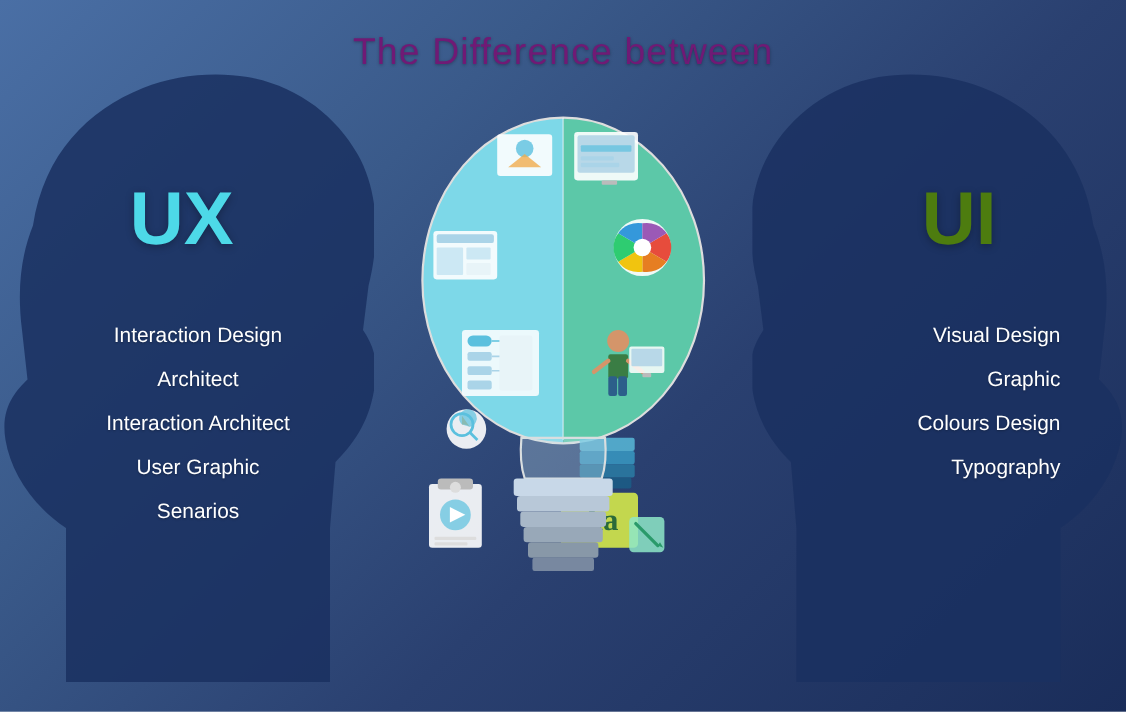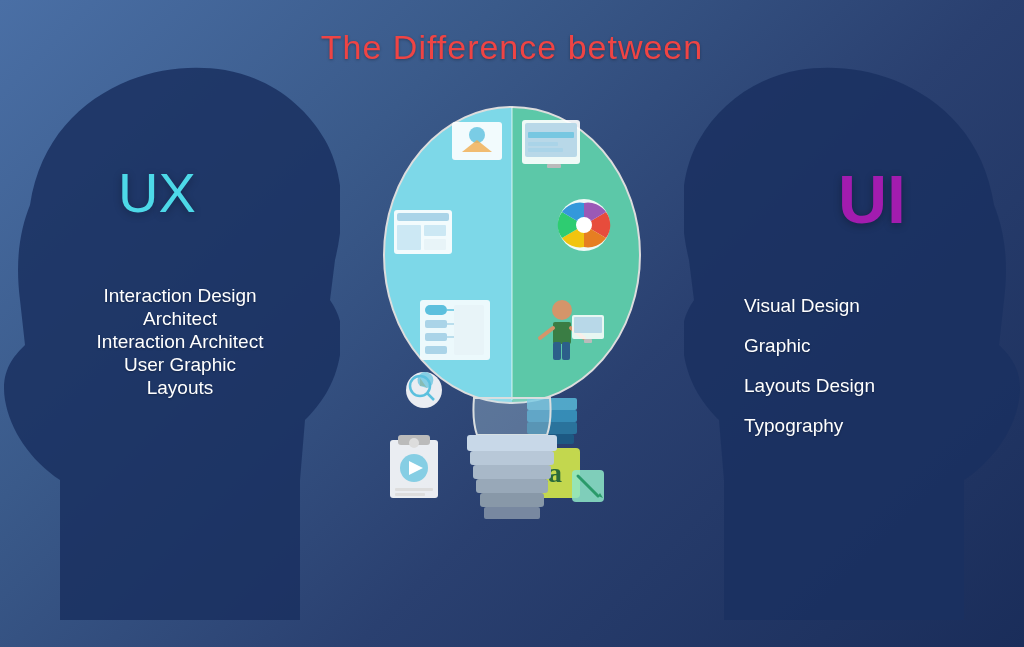--- a/index.html
+++ b/index.html
@@ -15,21 +15,21 @@
       align-items: center;
       justify-content: center;
     }
 
     
     .title {
       position: absolute;
       top: 28px;
       left: 50%;
       transform: translateX(-50%);
-      color: #ef4444;
+      color: #701a75;
       font-size: 34px;
       font-weight: 300;
       white-space: nowrap;
       letter-spacing: 1px;
       text-shadow: 0 1px 3px rgba(0,0,0,0.3);
     }
 
     
     .head-left, .head-right {
       position: absolute;
@@ -50,43 +50,43 @@
       width: 100%;
       height: 100%;
     }
 
     
     .ux-label {
       position: absolute;
       left: 118px;
       top: 160px;
       color: #4dd9e8;
-      font-size: 56px;
-      font-weight: 400;
-      text-shadow: 0 2px 8px rgba(0,0,0,0.3);
-    }
-
-    .ui-label {
-      position: absolute;
-      right: 118px;
-      top: 160px;
-      color: #a21caf;
       font-size: 68px;
       font-weight: 700;
       text-shadow: 0 2px 8px rgba(0,0,0,0.3);
     }
 
+    .ui-label {
+      position: absolute;
+      right: 118px;
+      top: 160px;
+      color: #4d7c0f;
+      font-size: 68px;
+      font-weight: 700;
+      text-shadow: 0 2px 8px rgba(0,0,0,0.3);
+    }
+
     
     .ux-items {
       position: absolute;
       left: 60px;
-      top: 285px;
+      top: 295px;
       display: flex;
       flex-direction: column;
-      gap: 1px;
+      gap: 18px;
       align-items: flex-end;
     }
 
     .ux-items span {
       color: white;
       font-size: 19px;
       font-weight: 400;
       text-align: center;
       width: 240px;
       display: block;
@@ -100,21 +100,21 @@
       top: 295px;
       display: flex;
       flex-direction: column;
       gap: 18px;
     }
 
     .ui-items span {
       color: white;
       font-size: 19px;
       font-weight: 400;
-      text-align: left;
+      text-align: right;
       width: 220px;
       display: block;
       text-shadow: 0 1px 2px rgba(0,0,0,0.3);
     }
 
     
     .bulb-container {
       position: absolute;
       top: 80px;
       left: 50%;
@@ -162,27 +162,27 @@
 
 <div class="ux-label">UX</div>
 
 <div class="ui-label">UI</div>
 
 <div class="ux-items">
   <span>Interaction Design</span>
   <span>Architect</span>
   <span>Interaction Architect</span>
   <span>User Graphic</span>
-  <span>Layouts</span>
+  <span>Senarios</span>
 </div>
 
 <div class="ui-items">
   <span>Visual Design</span>
   <span>Graphic</span>
-  <span>Layouts Design</span>
+  <span>Colours Design</span>
   <span>Typography</span>
 </div>
 
 <div class="bulb-container">
   <svg class="bulb-svg" viewBox="0 0 300 520" xmlns="http://www.w3.org/2000/svg">
 
     <defs>
       <clipPath id="bulbClip">
         <ellipse cx="150" cy="175" rx="128" ry="148"></ellipse>
       </clipPath>

